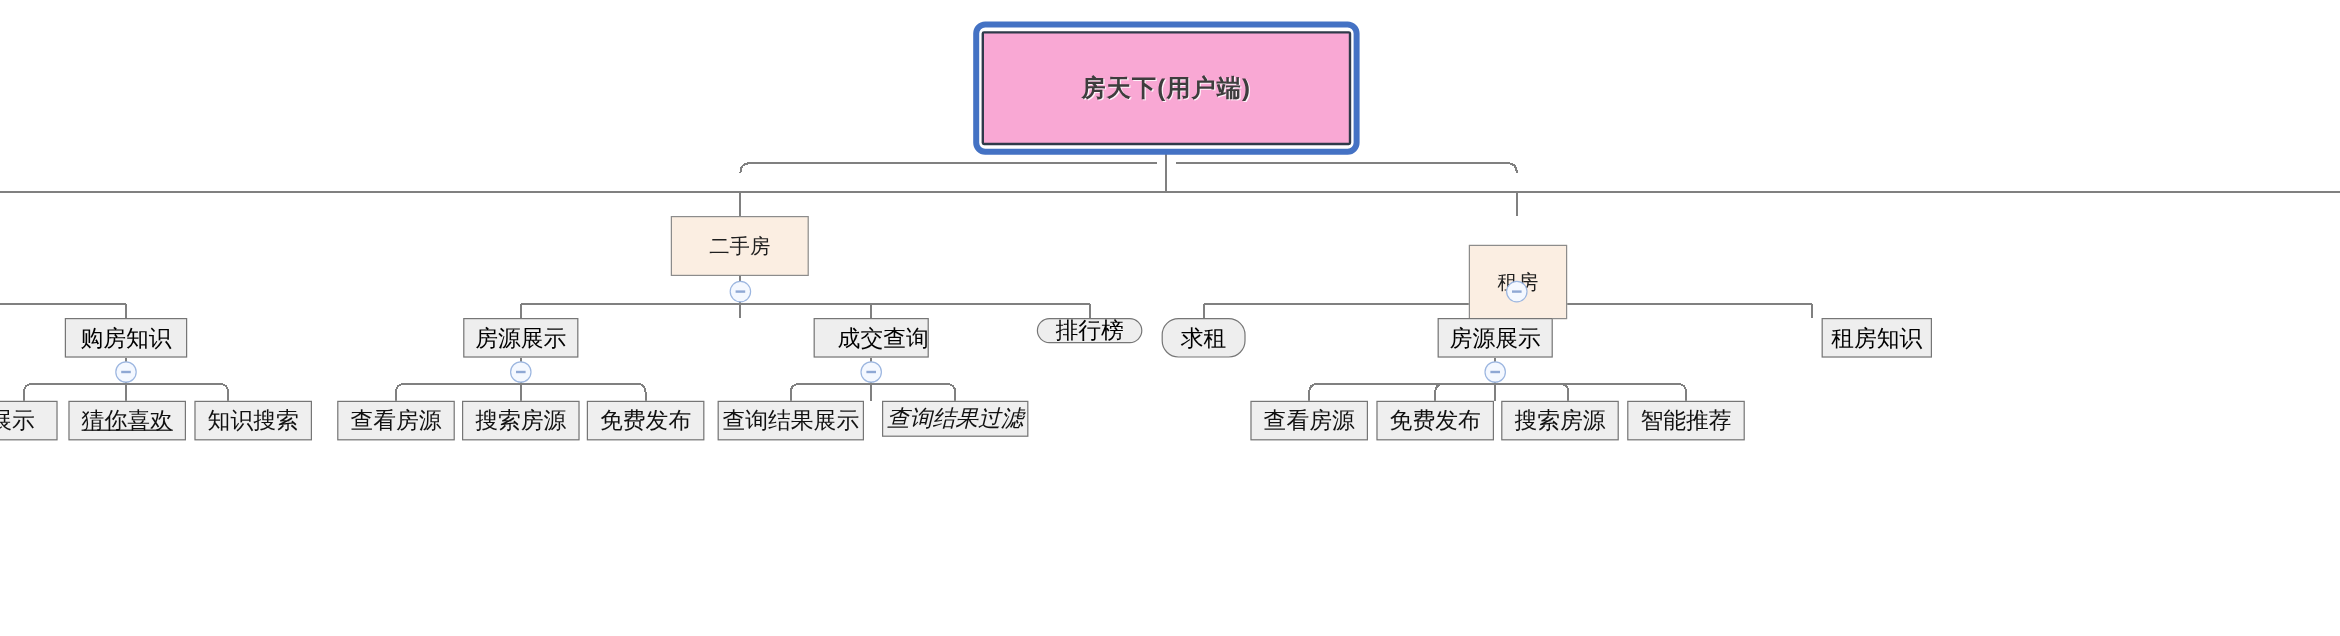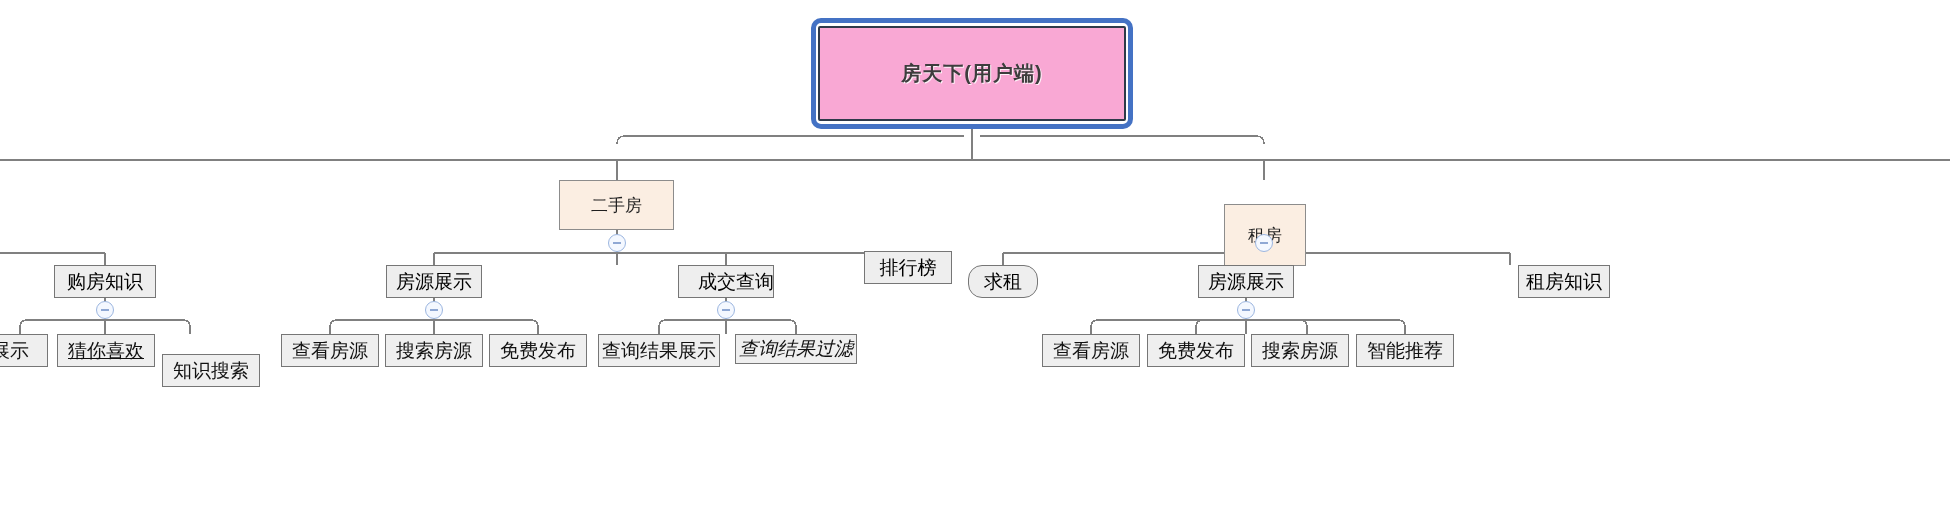--- a/index.html
+++ b/index.html
@@ -170,32 +170,32 @@
 
   <div class="node lvl3" style="left:54px; top:265px; width:102px; height:33px;">购房知识</div>
   <div class="toggle" style="left:96px; top:301px;"></div>
 
   <div class="node lvl3" style="left:386px; top:265px; width:96px; height:33px;">房源展示</div>
   <div class="toggle" style="left:425px; top:301px;"></div>
 
   <div class="node lvl3" style="left:678px; top:265px; width:96px; height:33px;padding-left:20px;">成交查询</div>
   <div class="toggle" style="left:717px; top:301px;"></div>
 
-  <div class="node lvl3" style="left:864px; top:251px; width:88px; height:33px;">排行榜</div>
+  <div class="node lvl3" style="left:864px; top:265px; width:88px; height:21px;border-radius:16px;">排行榜</div>
 
   <div class="node lvl3" style="left:968px; top:265px; width:70px; height:33px;border-radius:14px;">求租</div>
 
   <div class="node lvl3" style="left:1198px; top:265px; width:96px; height:33px;">房源展示</div>
   <div class="toggle" style="left:1237px; top:301px;"></div>
 
   <div class="node lvl3" style="left:1518px; top:265px; width:92px; height:33px;">租房知识</div>
 
   <div class="node lvl4" style="left:-28px; top:334px; width:76px; height:33px;">展示</div>
   <div class="node lvl4" style="left:57px; top:334px; width:98px; height:33px;text-decoration:underline;">猜你喜欢</div>
-  <div class="node lvl4" style="left:162px; top:354px; width:98px; height:33px;">知识搜索</div>
+  <div class="node lvl4" style="left:162px; top:334px; width:98px; height:33px;">知识搜索</div>
 
   <div class="node lvl4" style="left:281px; top:334px; width:98px; height:33px;">查看房源</div>
   <div class="node lvl4" style="left:385px; top:334px; width:98px; height:33px;">搜索房源</div>
   <div class="node lvl4" style="left:489px; top:334px; width:98px; height:33px;">免费发布</div>
 
   <div class="node lvl4" style="left:598px; top:334px; width:122px; height:33px;">查询结果展示</div>
   <div class="node lvl4" style="left:735px; top:334px; width:122px; height:30px;font-style:italic;">查询结果过滤</div>
 
   <div class="node lvl4" style="left:1042px; top:334px; width:98px; height:33px;">查看房源</div>
   <div class="node lvl4" style="left:1147px; top:334px; width:98px; height:33px;">免费发布</div>

